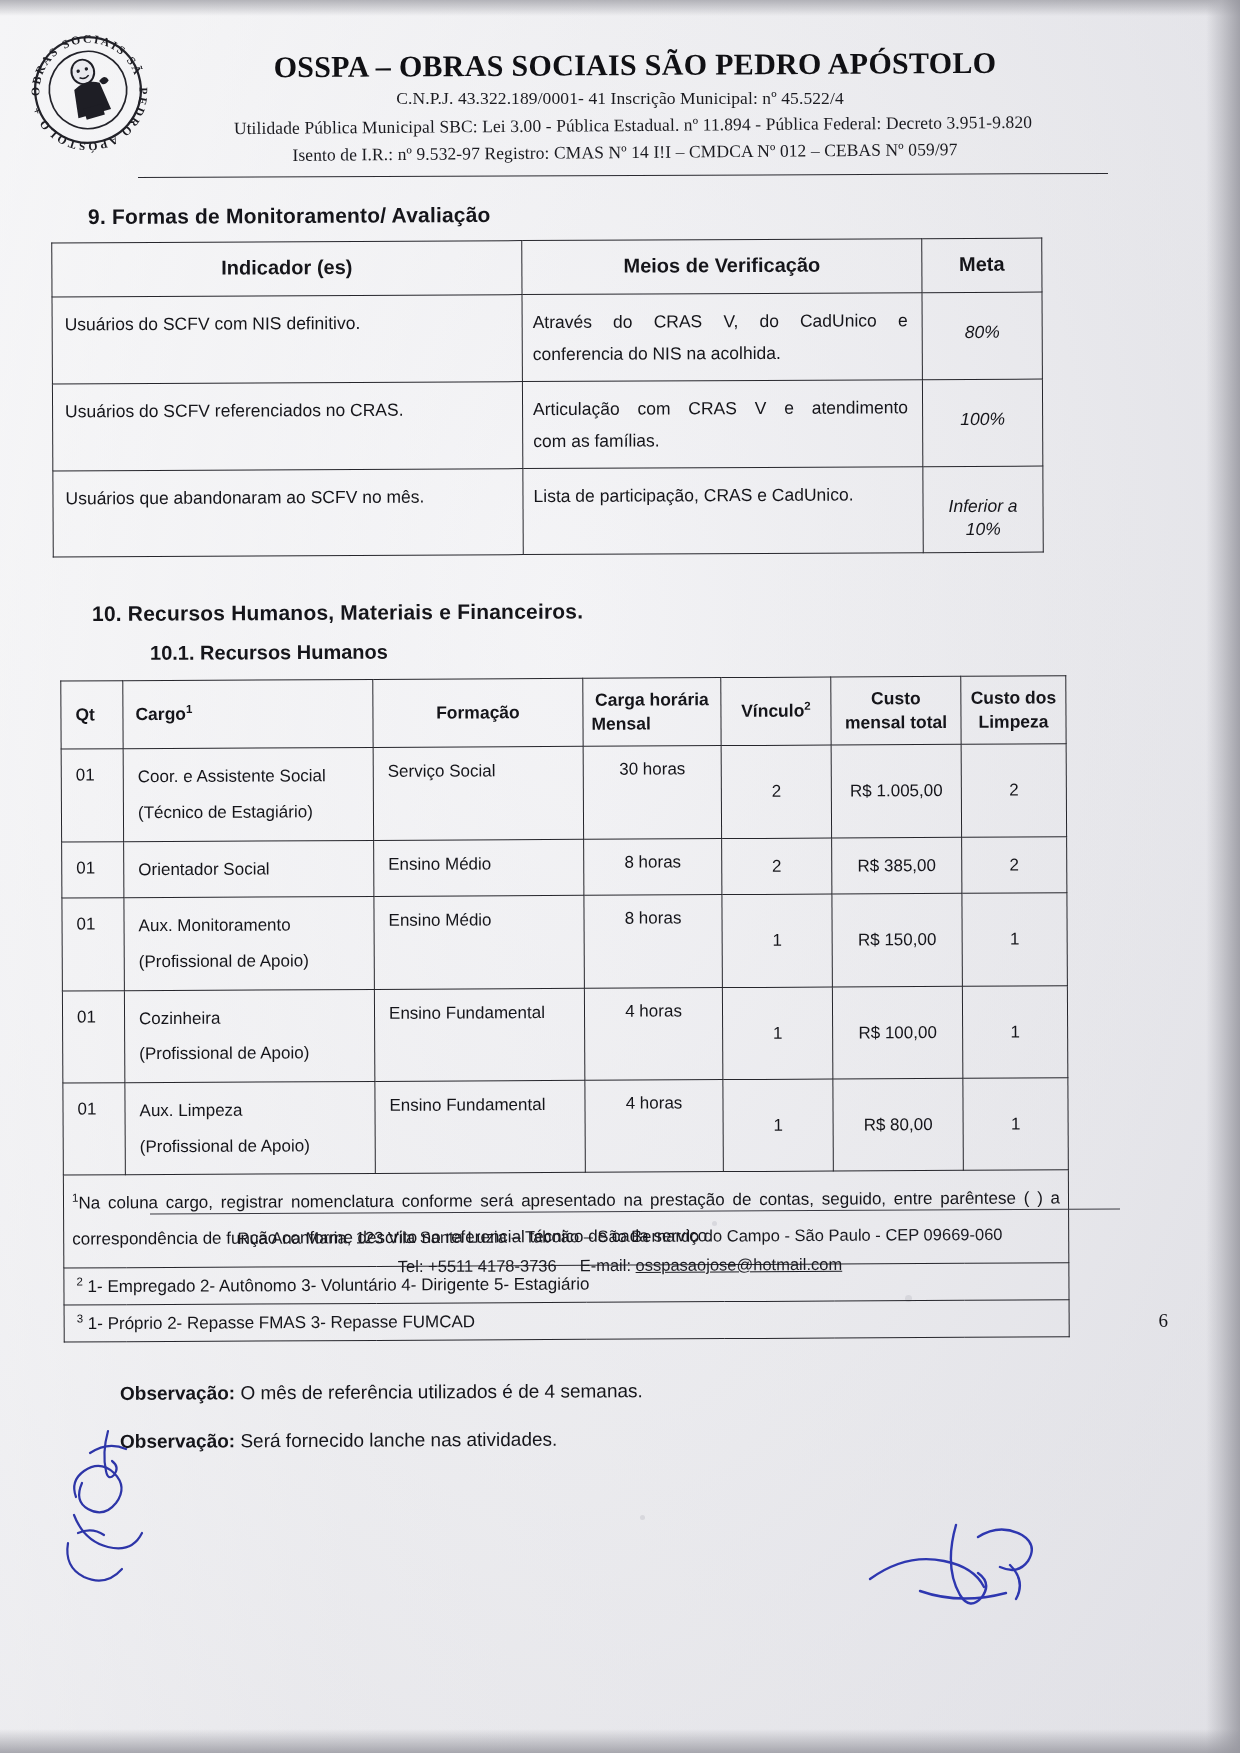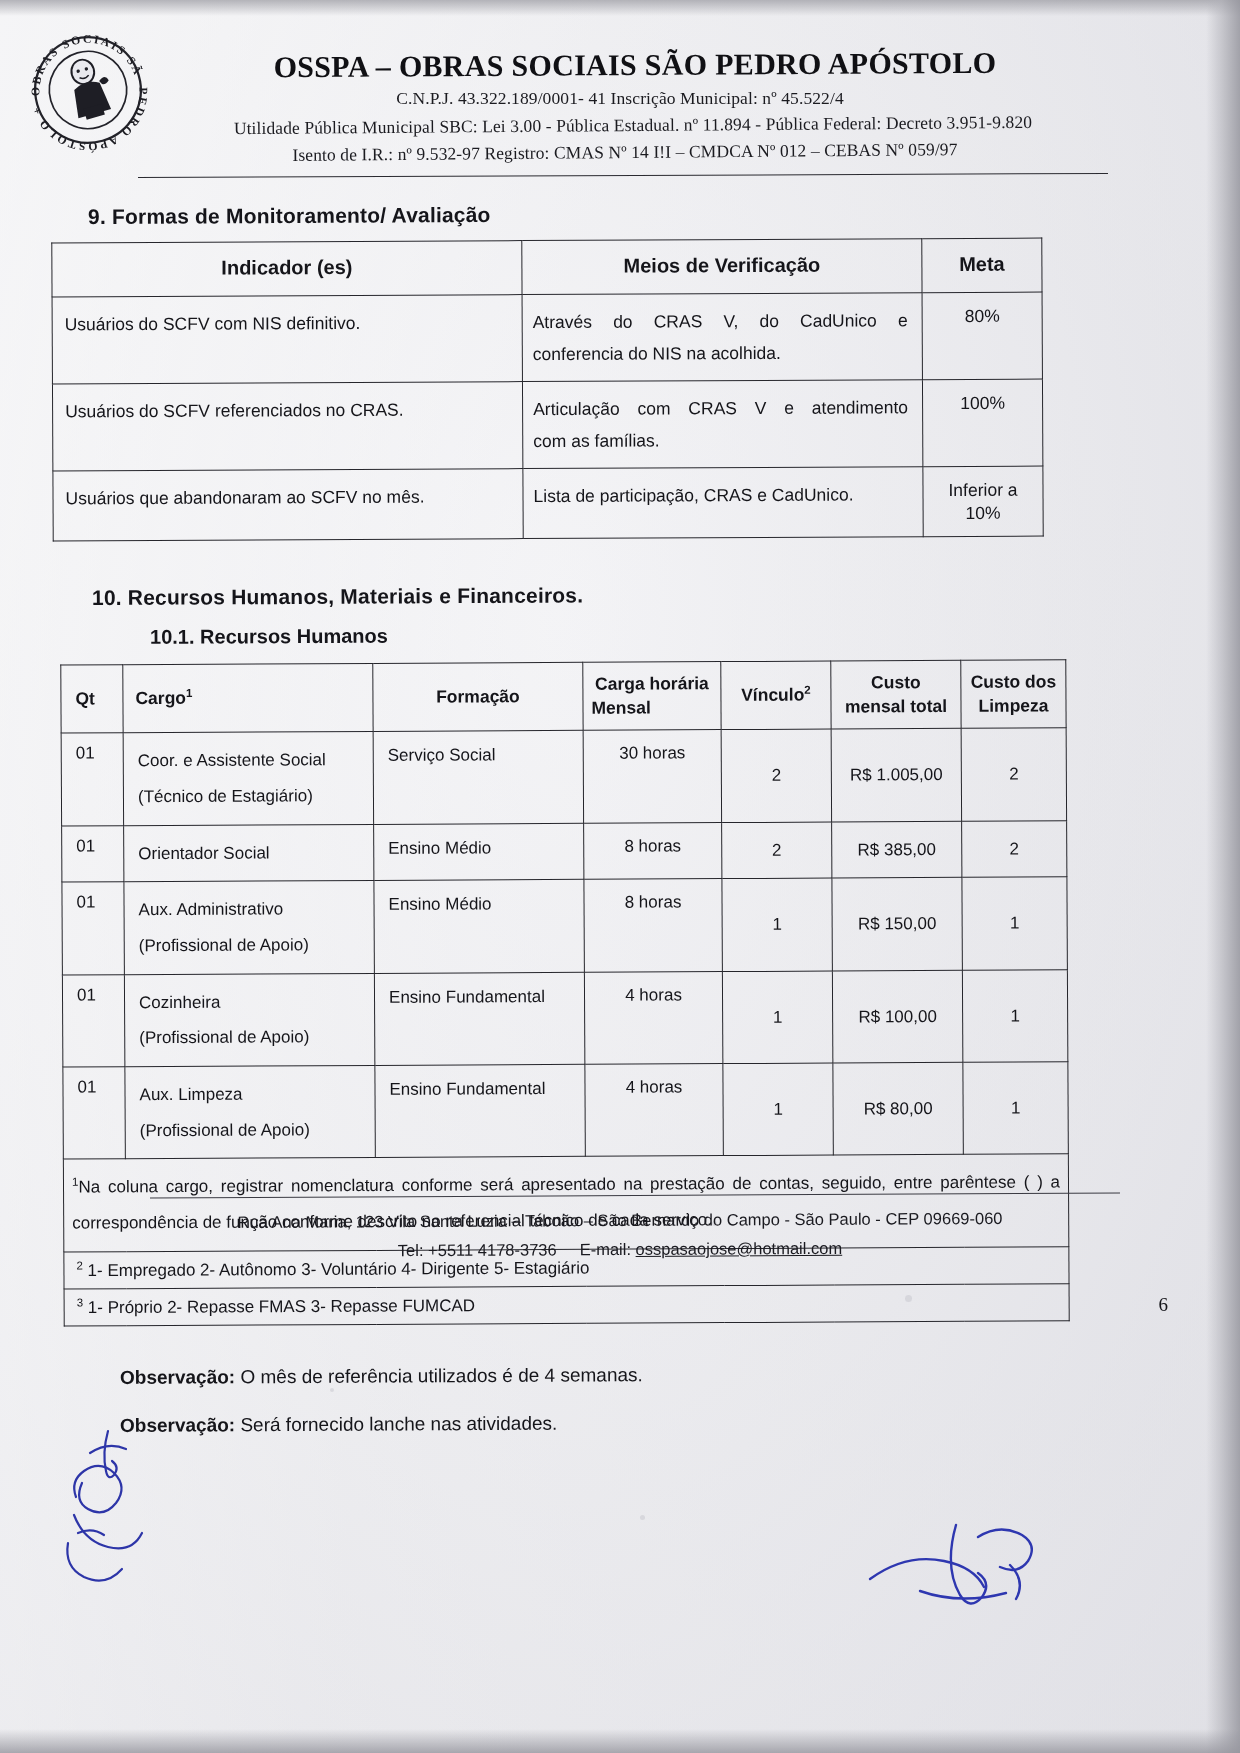--- a/index.html
+++ b/index.html
@@ -124,41 +124,41 @@
     font-size: 20px;
     font-weight: bold;
     text-align: center;
     padding: 14px 6px 16px 6px;
     vertical-align: middle;
   }
   table.tbl-monitor td { padding: 11px 10px 10px 10px; line-height: 1.85; }
   table.tbl-monitor td.ind { padding-left: 12px; }
   table.tbl-monitor td.meio { text-align: justify; text-align-last: justify; padding-right: 14px;}
   table.tbl-monitor td.meio.nojust { text-align: left; text-align-last: left; }
-  table.tbl-monitor td.meta { text-align: center; line-height: 1.35; padding-top: 12px; }
+  table.tbl-monitor td.meta { text-align: center; line-height: 1.35; padding-top: 28px; font-style: italic; }
 
   
   .tbl-hr-wrap {
     margin: 0 0 0 62px;
     width: 985px;
     transform: rotate(-0.3deg);
   }
   table.tbl-hr { width: 985px; font-size: 17px; }
   table.tbl-hr th {
     font-weight: bold;
     font-size: 17.5px;
     text-align: center;
     vertical-align: middle;
     padding: 10px 4px;
     line-height: 1.35;
   }
   table.tbl-hr th.left { text-align: left; padding-left: 12px; }
   table.tbl-hr th.lefthdr { text-align: left; padding-left: 14px; }
   table.tbl-hr td { padding: 10px 8px; line-height: 2.1; }
-  table.tbl-hr td.qt { text-align: left; padding-left: 14px; line-height: 1.4; padding-top: 8px;}
+  table.tbl-hr td.qt { text-align: left; padding-left: 14px; line-height: 1.4; padding-top: 14px;}
   table.tbl-hr td.cargo { padding-left: 14px; }
   table.tbl-hr td.form { padding-left: 14px; line-height: 1.4; padding-top: 12px;}
   table.tbl-hr td.carga { text-align: center; line-height: 1.4; padding-top: 11px;}
   table.tbl-hr td.vinc { text-align: center; vertical-align: middle; }
   table.tbl-hr td.custo { text-align: center; vertical-align: middle; }
   table.tbl-hr td.fonte { text-align: center; vertical-align: middle; }
   .cargo-sub { display: block; }
 
   td.note {
     font-size: 17px;
@@ -362,21 +362,21 @@
             </td>
             <td class="form">Ensino Médio</td>
             <td class="carga">8 horas</td>
             <td class="vinc">2</td>
             <td class="custo">R$ 385,00</td>
             <td class="fonte">2</td>
           </tr>
           <tr>
             <td class="qt">01</td>
             <td class="cargo">
-              <span>Aux. Administrativo</span>
+              <span>Aux. Monitoramento</span>
               <span class="cargo-sub">(Profissional de Apoio)</span>
             </td>
             <td class="form">Ensino Médio</td>
             <td class="carga">8 horas</td>
             <td class="vinc">1</td>
             <td class="custo">R$ 150,00</td>
             <td class="fonte">1</td>
           </tr>
           <tr>
             <td class="qt">01</td>

